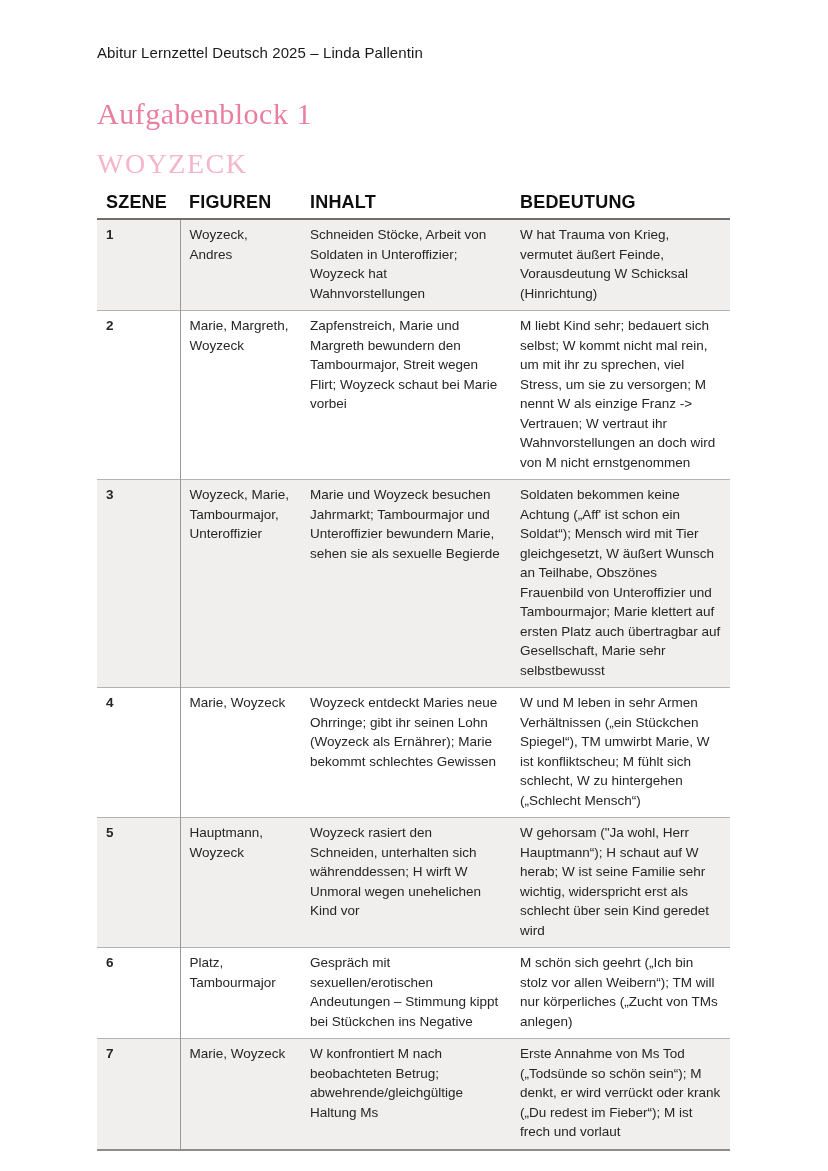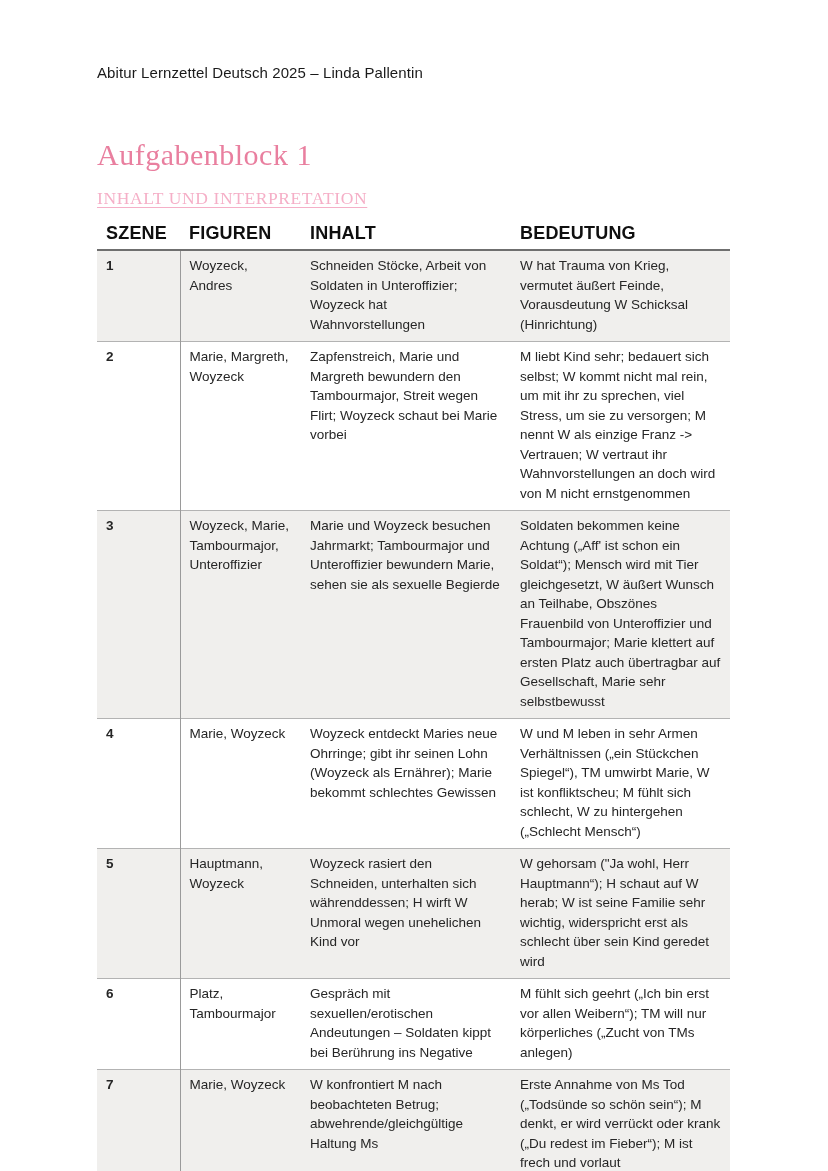--- a/index.html
+++ b/index.html
@@ -16,29 +16,29 @@
   body{
     width:828px;height:1171px;
     background:#ffffff;
     color:var(--text);
     font-family:"Liberation Sans","DejaVu Sans",sans-serif;
     overflow:hidden;
   }
   .page{
     box-sizing:border-box;
     width:828px;height:949px;
-    padding:64px 97px 0 97px;
+    padding:44px 97px 0 97px;
   }
   .doc-header{
     font-size:15px;
     color:#1a1a1a;
     letter-spacing:0.1px;
   }
   h1.page-title{
-    margin:58px 0 0 0;
+    margin:37px 0 0 0;
     font-family:"Liberation Serif","DejaVu Serif",serif;
     font-weight:400;
     font-size:30px;
     line-height:1.05;
     color:var(--title-pink);
     letter-spacing:0.5px;
   }
   h2.book-title{
     margin:19px 0 0 0;
     font-family:"Liberation Serif","DejaVu Serif",serif;
@@ -93,22 +93,22 @@
 </style>
 </head>
 <body>
 
 <div class="page">
 
   <div class="doc-header">Abitur Lernzettel Deutsch 2025 – Linda Pallentin</div>
 
   <h1 class="page-title">Aufgabenblock 1</h1>
 
+  <h2 class="book-title">WOYZECK</h2>
 
-  <h3 class="section-heading">INHALT UND INTERPRETATION</h3>
 
   <table class="scene-table">
     <colgroup>
       <col style="width:83px">
       <col style="width:121px">
       <col style="width:210px">
       <col style="width:219px">
     </colgroup>
     <thead>
       <tr>
@@ -145,22 +145,22 @@
       </tr>
       <tr>
         <td class="col-szene">5</td>
         <td class="col-figuren">Hauptmann, Woyzeck</td>
         <td class="col-inhalt">Woyzeck rasiert den Schneiden, unterhalten sich währenddessen; H wirft W Unmoral wegen unehelichen Kind vor</td>
         <td class="col-bedeutung">W gehorsam ("Ja wohl, Herr Hauptmann“); H schaut auf W herab; W ist seine Familie sehr wichtig, widerspricht erst als schlecht über sein Kind geredet wird</td>
       </tr>
       <tr>
         <td class="col-szene">6</td>
         <td class="col-figuren">Platz, Tambourmajor</td>
-        <td class="col-inhalt">Gespräch mit sexuellen/erotischen Andeutungen – Soldaten kippt bei Berührung ins Negative</td>
-        <td class="col-bedeutung">M fühlt sich geehrt („Ich bin erst vor allen Weibern“); TM will nur körperliches („Zucht von TMs anlegen)</td>
+        <td class="col-inhalt">Gespräch mit sexuellen/erotischen Andeutungen – Stimmung kippt bei Stückchen ins Negative</td>
+        <td class="col-bedeutung">M schön sich geehrt („Ich bin stolz vor allen Weibern“); TM will nur körperliches („Zucht von TMs anlegen)</td>
       </tr>
       <tr>
         <td class="col-szene">7</td>
         <td class="col-figuren">Marie, Woyzeck</td>
         <td class="col-inhalt">W konfrontiert M nach beobachteten Betrug; abwehrende/gleichgültige Haltung Ms</td>
         <td class="col-bedeutung">Erste Annahme von Ms Tod („Todsünde so schön sein“); M denkt, er wird verrückt oder krank („Du redest im Fieber“); M ist frech und vorlaut</td>
       </tr>
     </tbody>
   </table>
 

